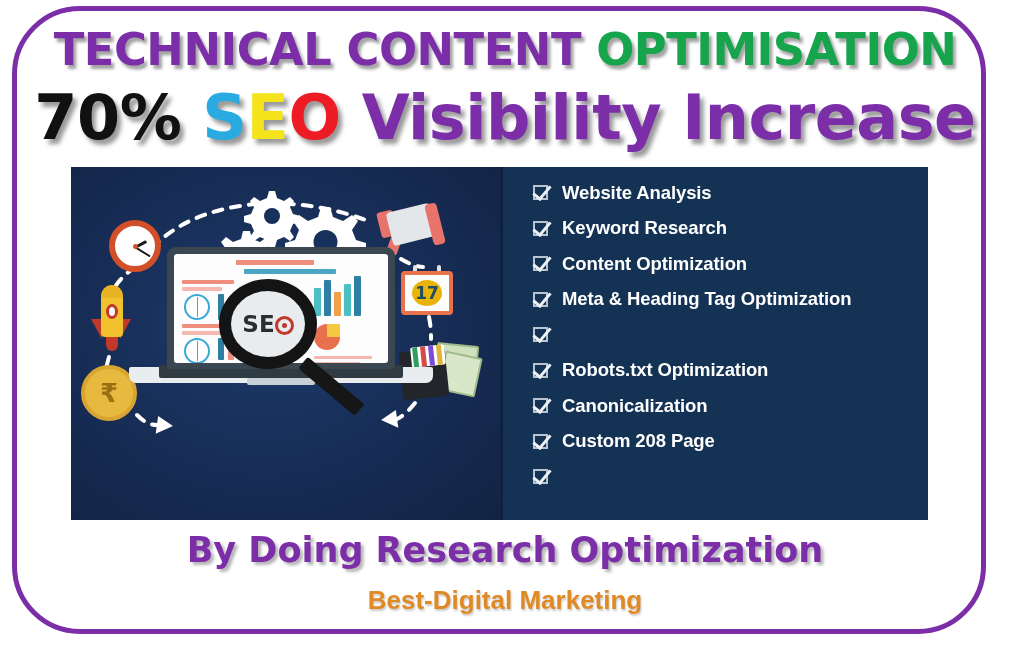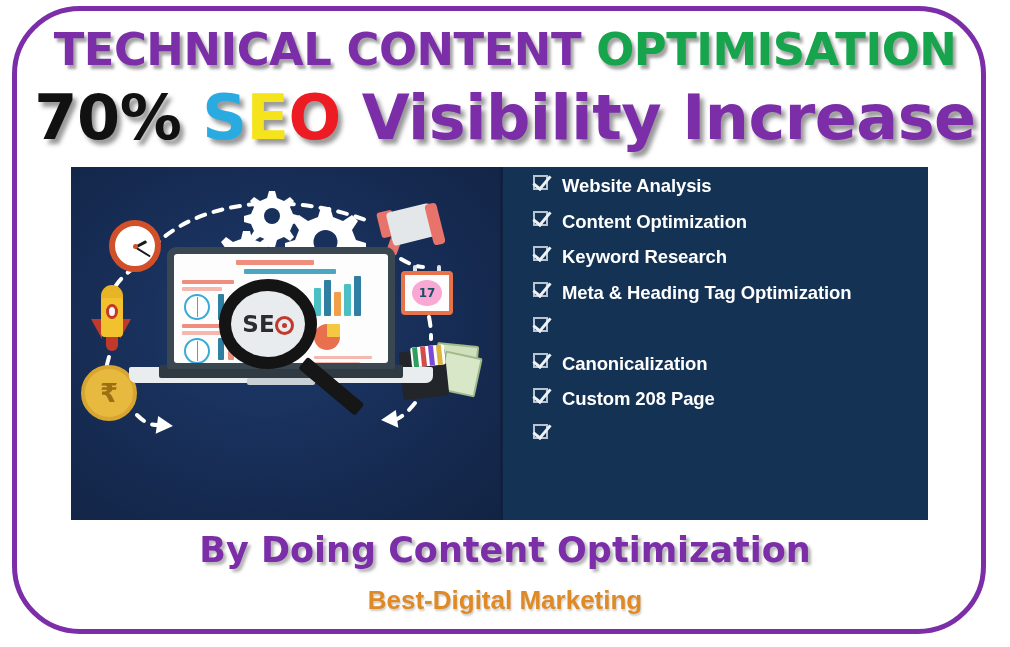--- a/index.html
+++ b/index.html
@@ -255,21 +255,21 @@
 
   
   #cal { left: 330px; top: 98px; width: 52px; height: 50px; }
   #cal-body {
     position:absolute; left:0; top:6px; width:52px; height:44px;
     background:#fdfdfd; border:4px solid #E8734A; border-radius:4px;
     box-sizing:border-box; display:flex; align-items:center; justify-content:center;
   }
   #cal-num {
     width:30px; height:26px; border-radius:50%;
-    background:#f9a8d4; color:#1e4d63; font-weight:bold; font-size:12px;
+    background:#eab308; color:#1e4d63; font-weight:bold; font-size:17px;
     display:flex; align-items:center; justify-content:center;
     font-family:"DejaVu Sans", sans-serif;
   }
   .cal-ring { position:absolute; top:0; width:4px; height:12px; background:#dfe3e6; border-radius:2px;}
 
   
   #wallet { left: 330px; top: 175px; width: 76px; height: 60px; }
   #wallet-back {
     position:absolute; left:0; top:8px; width:46px; height:48px;
     background:#22262b; border-radius:3px; transform: rotate(-6deg);
@@ -296,21 +296,21 @@
 
   
   #checklist {
     position: absolute;
     left: 462px;
     top: 8px;
     width: 390px;
   }
   .check-row {
     display: flex;
-    align-items: flex-start;
+    align-items: center;
     height: 35.5px;
   }
   .chk {
     position: relative;
     width: 15px; height: 15px;
     border: 2px solid #b9c4d2;
     box-sizing: border-box;
     margin-right: 14px;
     flex: 0 0 auto;
   }
@@ -484,44 +484,48 @@
 
     <div id="panel-divider"></div>
 
     <div id="checklist">
       <div class="check-row">
         <span class="chk"></span>
         <span class="check-label">Website Analysis</span>
       </div>
       <div class="check-row">
         <span class="chk"></span>
+        <span class="check-label">Keyword Research</span>
+      </div>
+      <div class="check-row">
+        <span class="chk"></span>
         <span class="check-label">Content Optimization</span>
       </div>
       <div class="check-row">
         <span class="chk"></span>
-        <span class="check-label">Keyword Research</span>
-      </div>
-      <div class="check-row">
-        <span class="chk"></span>
         <span class="check-label">Meta &amp; Heading Tag Optimization</span>
       </div>
       <div class="check-row">
         <span class="chk"></span>
       </div>
       <div class="check-row">
         <span class="chk"></span>
+        <span class="check-label">Robots.txt Optimization</span>
+      </div>
+      <div class="check-row">
+        <span class="chk"></span>
         <span class="check-label">Canonicalization</span>
       </div>
       <div class="check-row">
         <span class="chk"></span>
         <span class="check-label">Custom 208 Page</span>
       </div>
       <div class="check-row">
         <span class="chk"></span>
       </div>
     </div>
 
   </div>
 
-  <div id="footer-main">By Doing Content Optimization</div>
+  <div id="footer-main">By Doing Research Optimization</div>
   <div id="footer-sub">Best-Digital Marketing</div>
 
 </div>
 
 </body></html>

